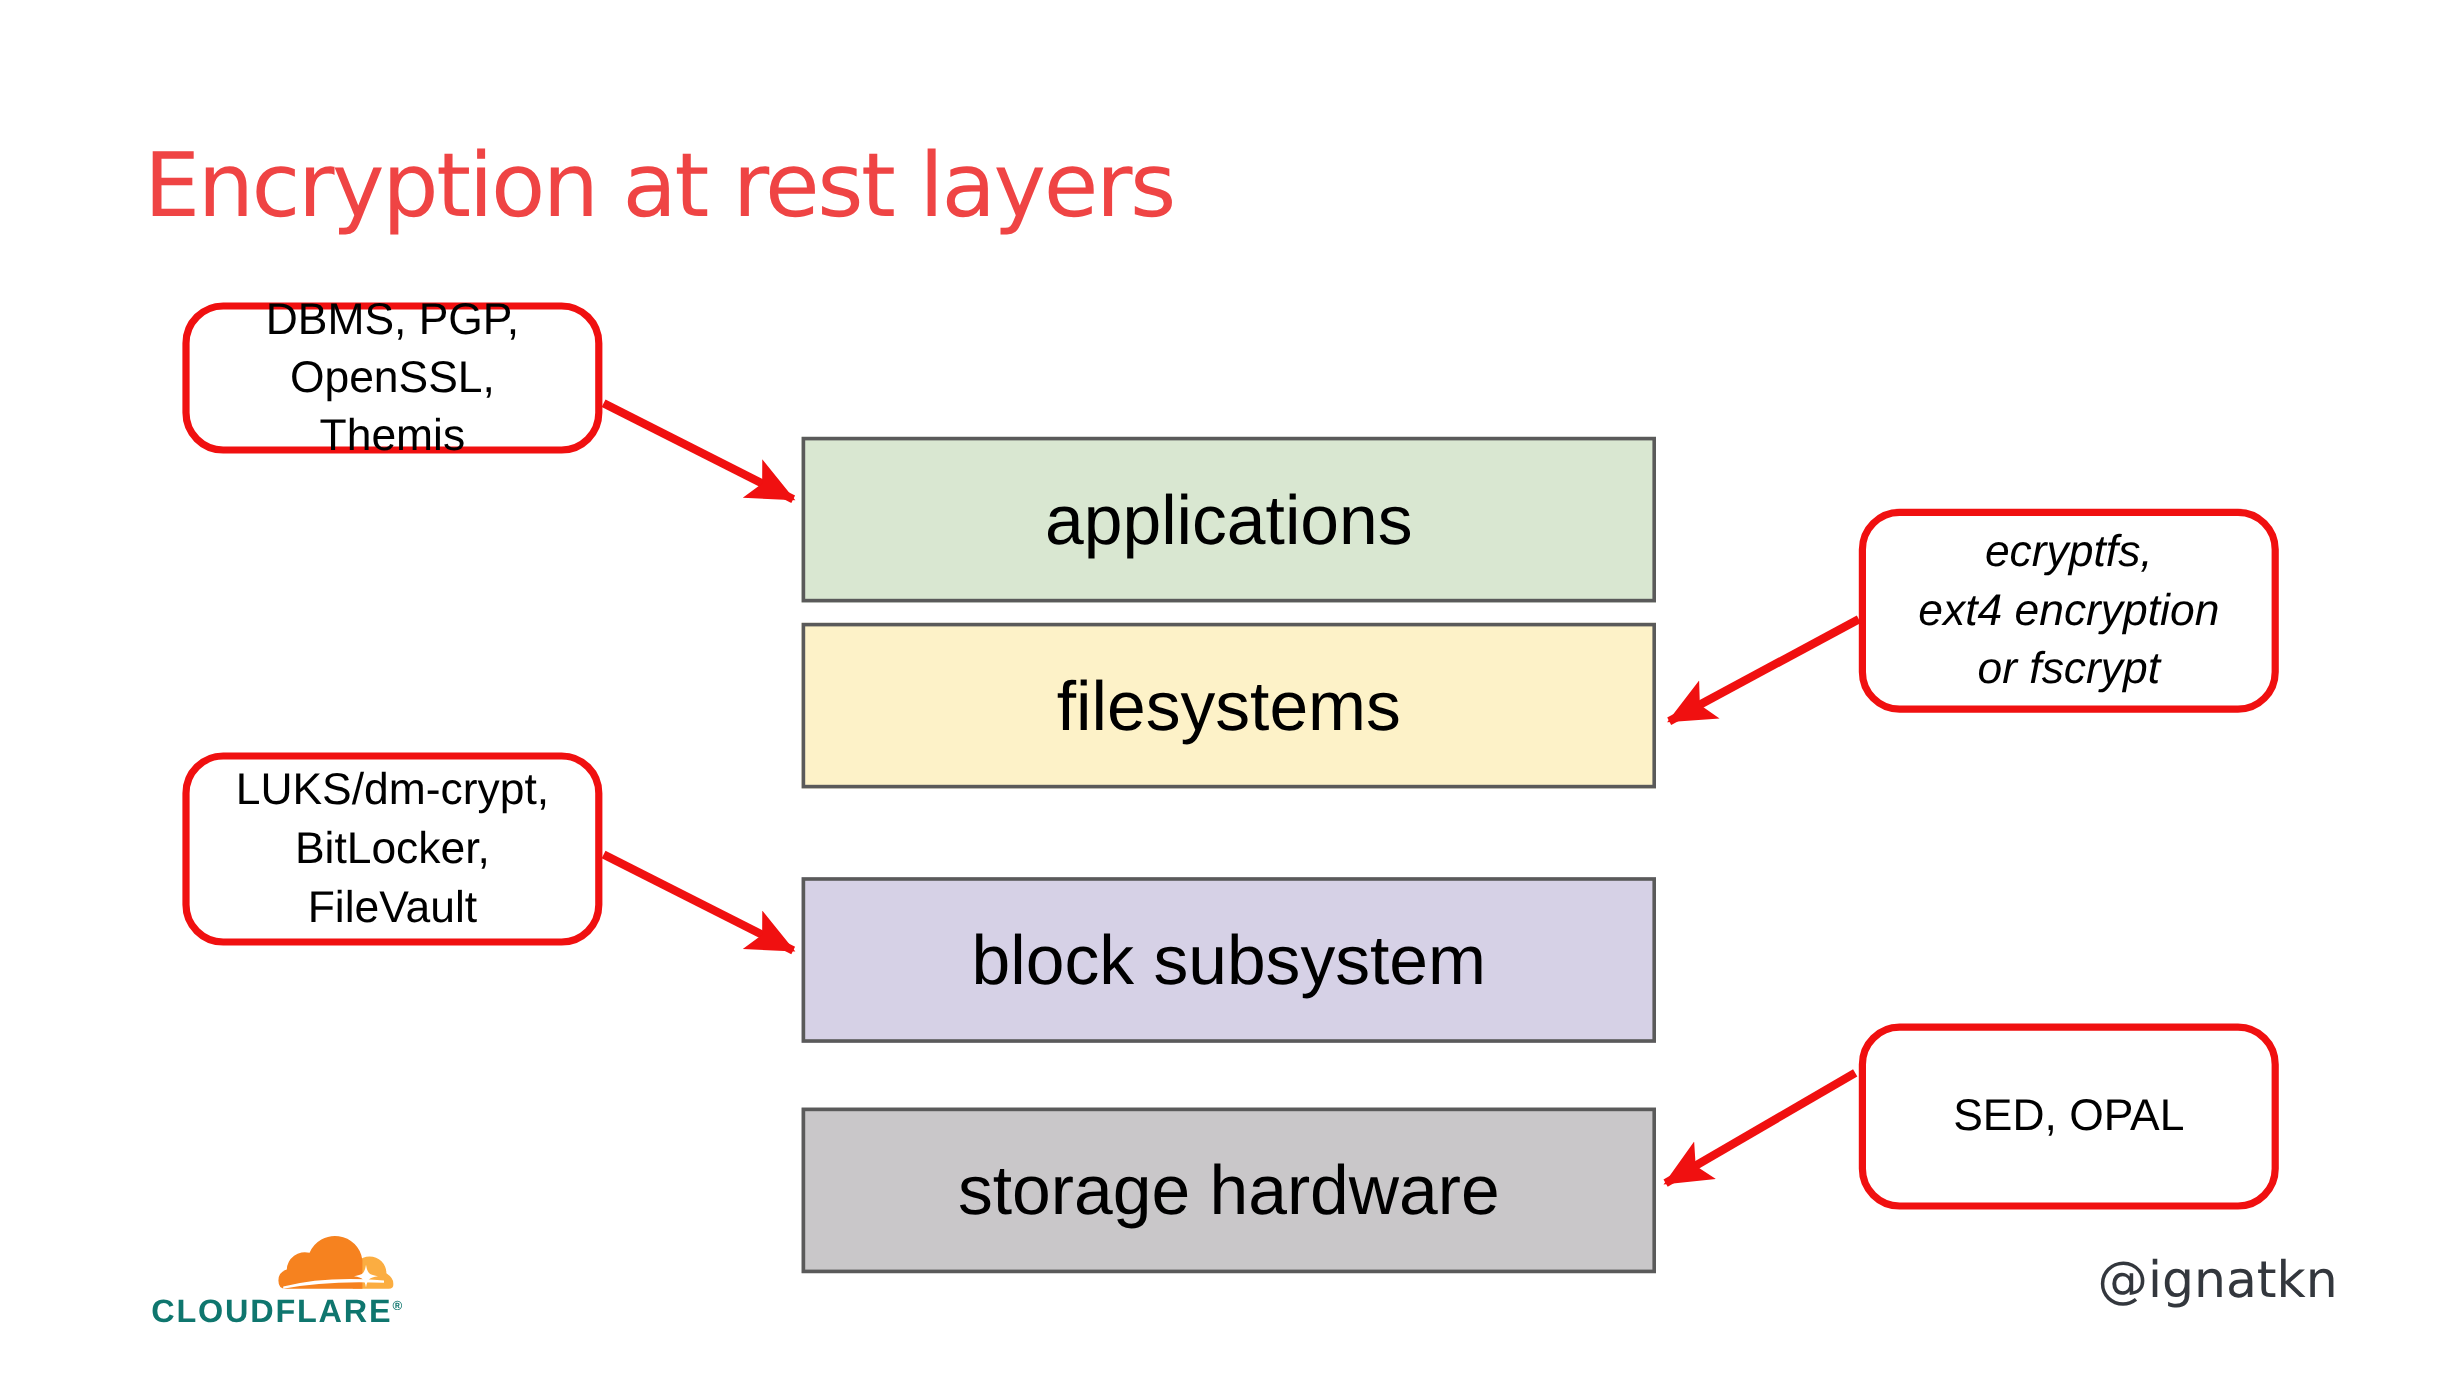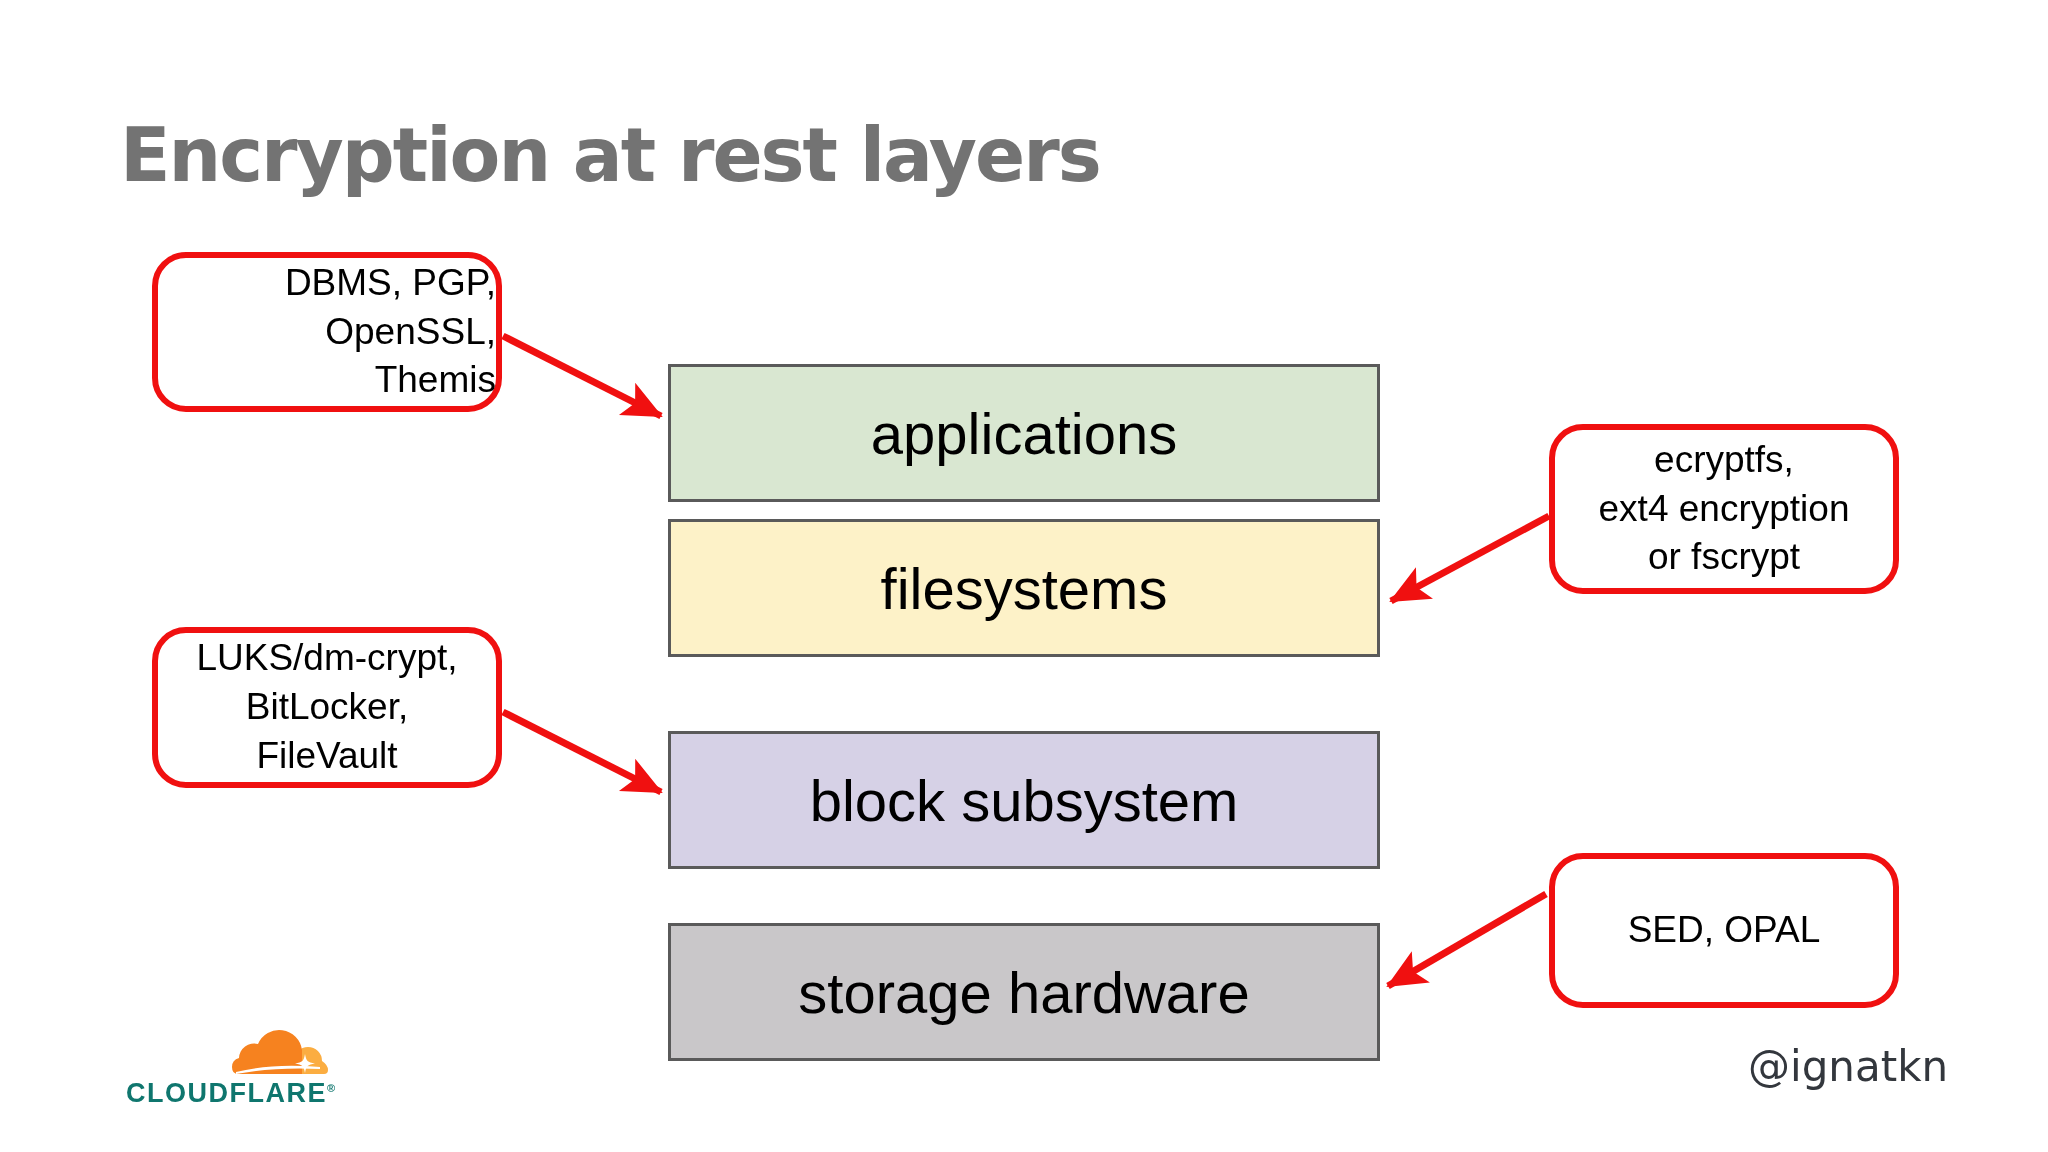--- a/index.html
+++ b/index.html
@@ -6,22 +6,22 @@
   .slide {
     position:relative; width:2048px; height:1152px;
     background:#ffffff; overflow:hidden;
     font-family:"Liberation Sans", sans-serif;
   }
 
   
   .title {
     position:absolute; left:120px; top:112px; margin:0;
     font-family:"DejaVu Sans", sans-serif;
-    font-weight:700; font-size:74px; letter-spacing:-2px;
-    color:#737373; white-space:nowrap;
+    font-weight:400; font-size:74px; letter-spacing:-2px;
+    color:#ef4444; white-space:nowrap;
   }
 
   
   .layer-box {
     position:absolute; left:668px; width:712px; height:138px;
     border:3px solid #5a5a5a; box-sizing:border-box;
     display:flex; align-items:center; justify-content:center;
     font-size:58px; color:#000000;
   }
   .layer-applications { top:364px; }
@@ -30,22 +30,22 @@
   .layer-storage      { top:923px; }
 
   
   .callout {
     position:absolute; width:350px;
     border:6px solid #f01010; border-radius:34px; box-sizing:border-box;
     background:#ffffff;
     display:flex; flex-direction:column; align-items:center; justify-content:center;
     font-size:37px; line-height:1.32; color:#000000; text-align:center;
   }
-  .callout-dbms     { left:152px;  top:252px; height:160px;align-items:flex-end; }
-  .callout-ecryptfs { left:1549px; top:424px; height:170px; }
+  .callout-dbms     { left:152px;  top:252px; height:126px; }
+  .callout-ecryptfs { left:1549px; top:424px; height:170px;font-style:italic; }
   .callout-luks     { left:152px;  top:627px; height:161px; }
   .callout-sed      { left:1549px; top:853px; height:155px; }
 
   
   .arrows {
     position:absolute; left:0; top:0; width:2048px; height:1152px;
     pointer-events:none;
   }
   .arrow { stroke:#f01010; stroke-width:7; fill:none; }
 

